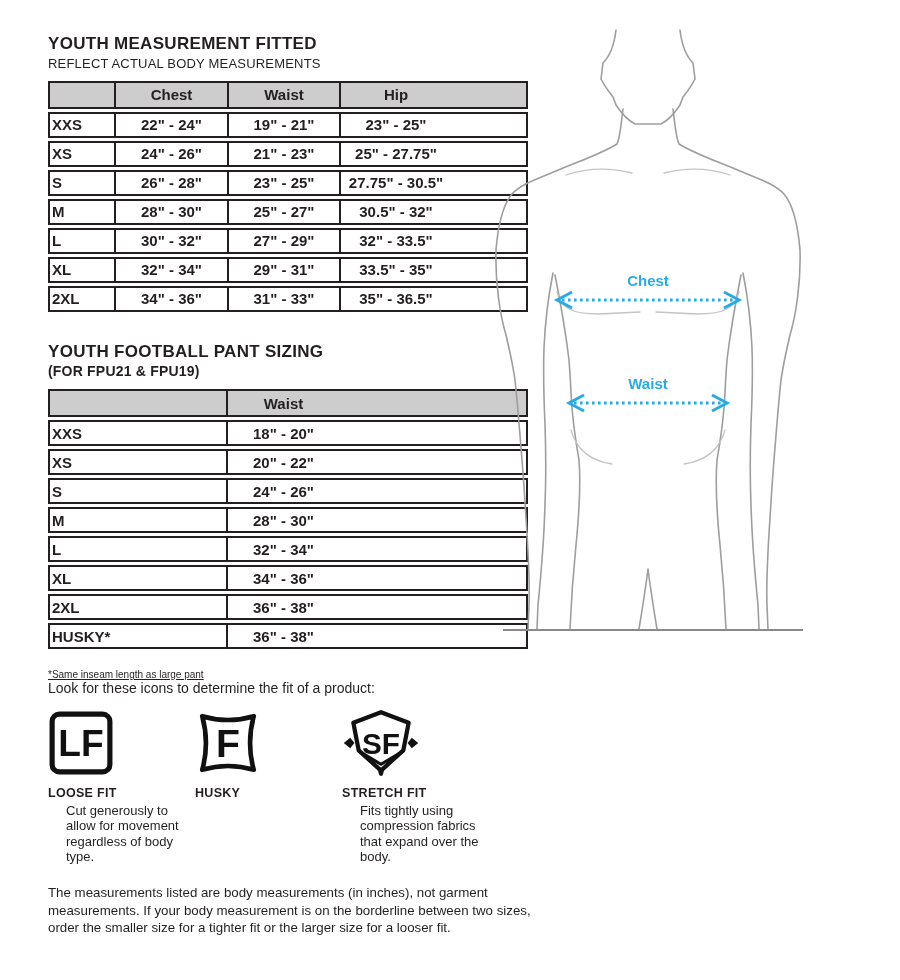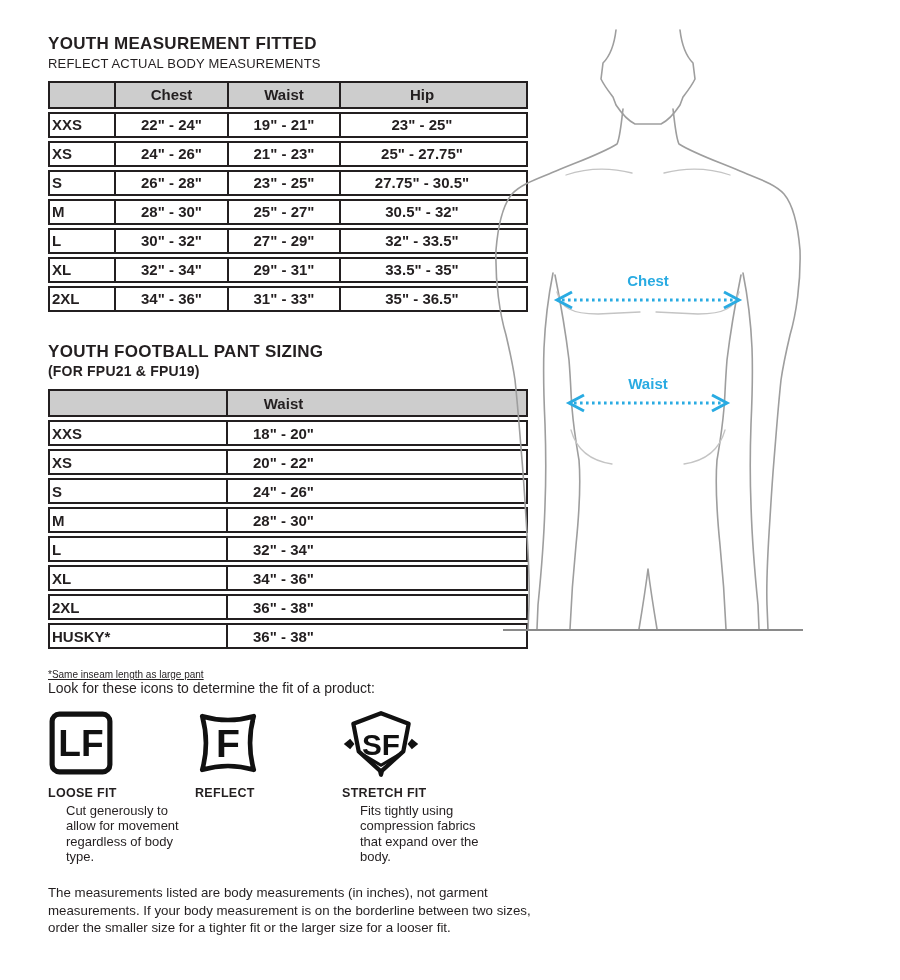--- a/index.html
+++ b/index.html
@@ -12,31 +12,31 @@
   .sub{font-size:13px;letter-spacing:.2px;margin-top:2px;}
   .sub-bold{font-size:14px;font-weight:700;letter-spacing:.2px;margin-top:2px;}
 
   .sizing-table{margin-top:10px;}
   .trow{display:flex;border:2px solid #231f20;margin-bottom:3px;background:#fff;align-items:stretch;}
   .trow.header{background:#cdcdcd;}
   .cell{display:flex;align-items:center;justify-content:center;font-weight:700;font-size:15px;height:22px;border-left:2px solid #231f20;}
   .trow.header .cell{height:24px;}
   .cell:first-child{border-left:none;}
   .cell.size{justify-content:flex-start;padding-left:2px;}
-  .t1 .c0{width:62px;} .t1 .c1{width:111px;} .t1 .c2{width:110px;} .t1 .c3{width:110px;padding-left:26px;}
+  .t1 .c0{width:62px;} .t1 .c1{width:111px;} .t1 .c2{width:110px;} .t1 .c3{width:110px;}
   .t2 .c0{width:174px;} .t2 .c1{width:111px;}
 
   .pant-block{margin-top:30px;}
   .footnote{font-size:10px;margin-top:20px;text-decoration:underline;}
 
   .fit-intro{font-size:14px;}
   .fit-row{display:flex;margin-top:14px;}
   .fit-col{width:147px;}
   .fit-col.last{width:160px;}
-  .fit-icon{height:66px;display:flex;align-items:flex-start;}
+  .fit-icon{height:66px;display:flex;align-items:center;}
   .fit-name{font-size:12.5px;font-weight:700;letter-spacing:.3px;margin-top:10px;}
   .fit-desc{font-size:13px;line-height:1.18;margin-top:3px;width:132px;margin-left:18px;}
 
   .footer-note{font-size:13.3px;line-height:1.3;margin-top:20px;width:516px;}
 
   .diagram{position:absolute;left:488px;top:18px;}
 </style>
 </head>
 <body>
 
@@ -158,21 +158,21 @@
         <div class="fit-desc">Cut generously to allow for movement regardless of body type.</div>
       </div>
 
       <div class="fit-col">
         <div class="fit-icon">
           <svg width="66" height="66" viewBox="0 0 64 64">
             <path d="M7,6 C24,11 40,11 57,6 C52,24 52,40 57,58 C40,53 24,53 7,58 C12,40 12,24 7,6 Z" fill="#ffffff" stroke="#111111" stroke-width="4.5" stroke-linejoin="round"></path>
             <text x="32" y="46" text-anchor="middle" font-family="Liberation Sans, sans-serif" font-size="38" font-weight="800" fill="#111111">F</text>
           </svg>
         </div>
-        <div class="fit-name">REFLECT</div>
+        <div class="fit-name">HUSKY</div>
       </div>
 
       <div class="fit-col last">
         <div class="fit-icon">
           <svg width="78" height="68" viewBox="0 0 72 64">
             <path d="M36,3 L62,13 L57,39 L37,57 L36,61 L35,57 L15,39 L10,13 Z" fill="#ffffff" stroke="#111111" stroke-width="4" stroke-linejoin="round"></path>
             <path d="M19,42 L36,52 L53,42" fill="none" stroke="#111111" stroke-width="3"></path>
             <path d="M1,32 L7,27 L11,32 L7,37 Z" fill="#111111"></path>
             <path d="M71,32 L65,27 L61,32 L65,37 Z" fill="#111111"></path>
             <text x="36" y="42" text-anchor="middle" font-family="Liberation Sans, sans-serif" font-size="28" font-weight="800" fill="#111111">SF</text>

